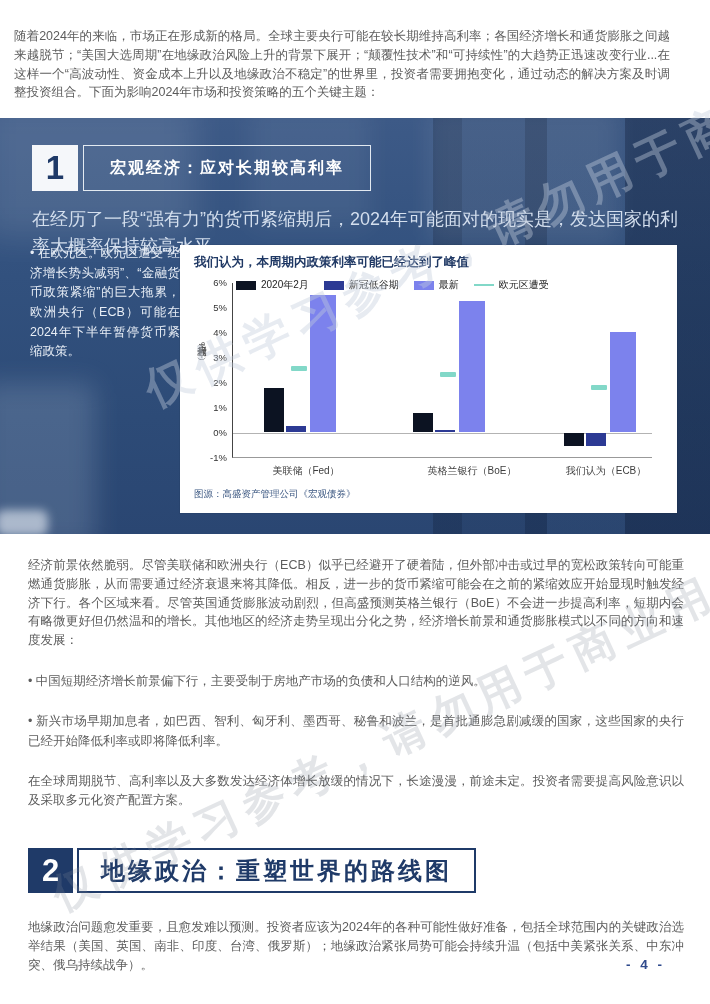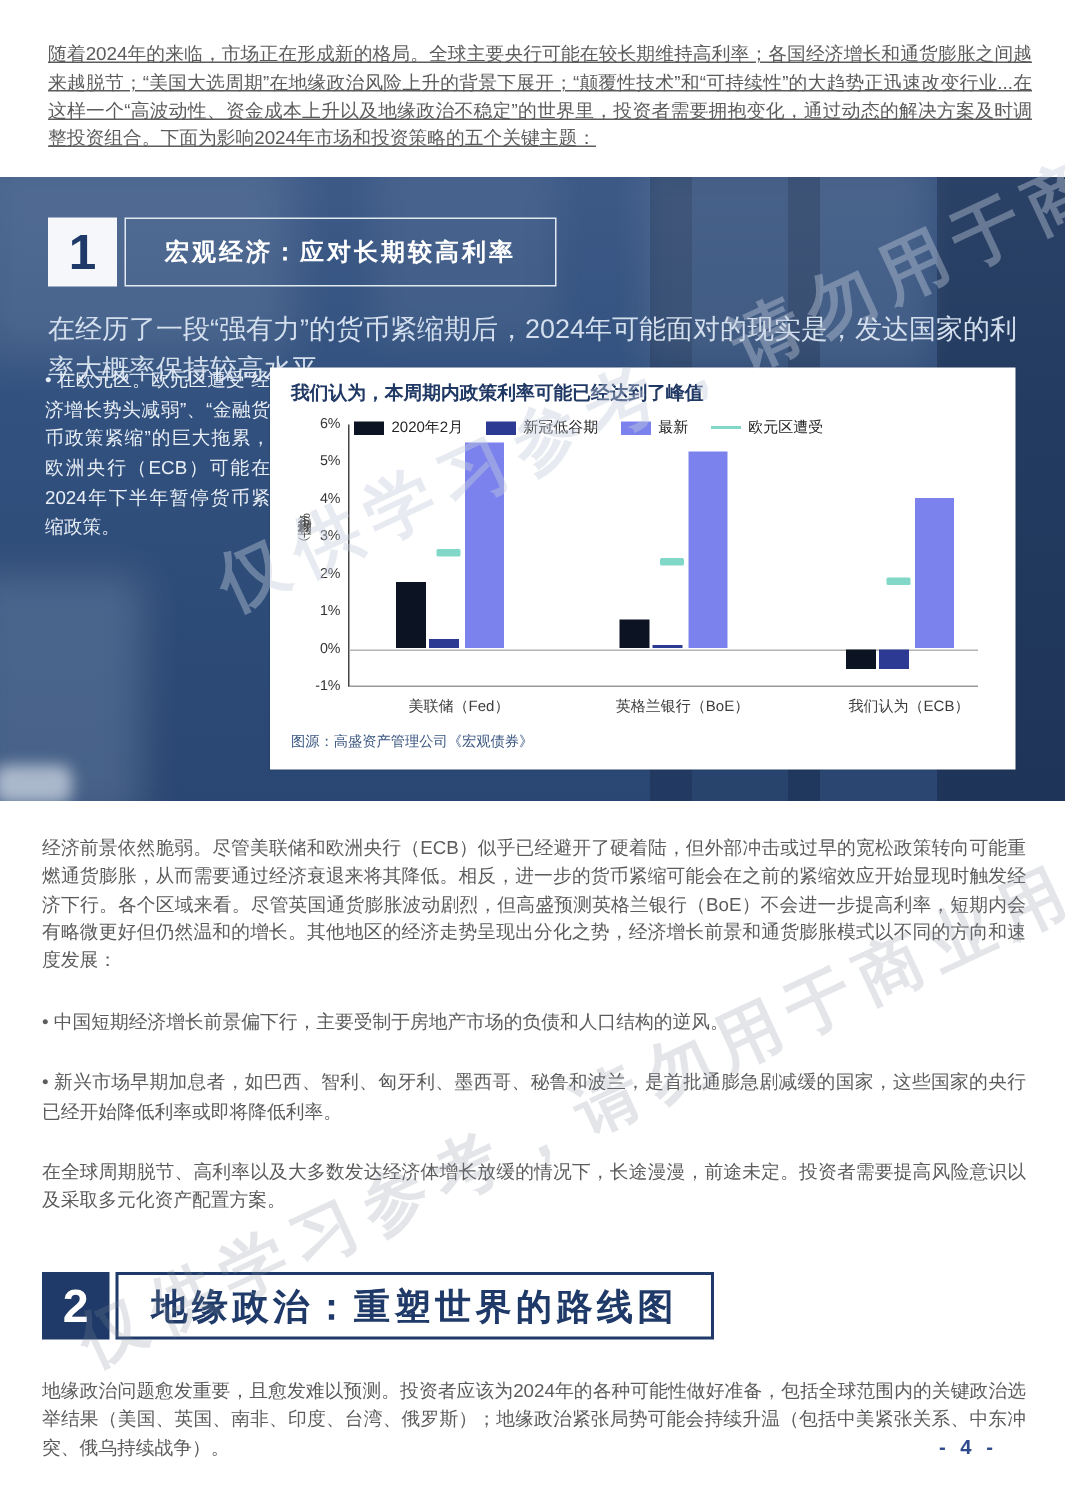--- a/index.html
+++ b/index.html
@@ -6,21 +6,21 @@
   html,body { background:#ffffff; }
   body { font-family:"Liberation Sans","DejaVu Sans",sans-serif; }
   .page {
     position:relative; width:710px; height:1004px; margin:0 auto;
     background:#ffffff; overflow:hidden;
   }
   .bodytext { color:#5c5c5c; font-size:12.5px; line-height:1.5; text-align:justify; }
   .abs { position:absolute; }
 
   
-  .intro { top:27px; left:32px; width:656px;text-decoration:underline; }
+  .intro { top:27px; left:14px; width:656px; }
 
   
   .sec1 {
     top:118px; left:0; width:710px; height:416px;
     background:linear-gradient(180deg,#3d5a87 0%,#32517e 38%,#2d4b77 72%,#2a4672 100%);
     overflow:hidden;
   }
   .sec1::before { 
     content:""; position:absolute; inset:0;
     background:linear-gradient(90deg,
@@ -165,21 +165,21 @@
           <div class="zeroline" style="top: 150px;"></div>
           <div class="bar" style="left: 31px; width: 20px; background: rgb(12, 19, 34); bottom: 25px; height: 43.75px;"></div>
           <div class="bar" style="left: 53px; width: 20px; background: rgb(44, 58, 148); bottom: 25px; height: 6.25px;"></div>
           <div class="bar" style="left: 77px; width: 26px; background: rgb(124, 130, 237); bottom: 25px; height: 137.5px;"></div>
           <div class="ndash" style="left: 58px; width: 16px; top: 83px; background: rgb(130, 216, 200);"></div>
           <div class="xlabel" style="left: 8px;">美联储（Fed）</div>
           <div class="bar" style="left: 180px; width: 20px; background: rgb(12, 19, 34); bottom: 25px; height: 18.75px;"></div>
           <div class="bar" style="left: 202px; width: 20px; background: rgb(44, 58, 148); bottom: 25px; height: 2.5px;"></div>
           <div class="bar" style="left: 226px; width: 26px; background: rgb(124, 130, 237); bottom: 25px; height: 131.25px;"></div>
           <div class="ndash" style="left: 207px; width: 16px; top: 89.25px; background: rgb(130, 216, 200);"></div>
-          <div class="xlabel" style="left: 157px;">英格兰银行（BoE）</div>
+          <div class="xlabel" style="left: 174px;">英格兰银行（BoE）</div>
           <div class="bar" style="left: 331px; width: 20px; background: rgb(12, 19, 34); top: 150px; height: 12.5px;"></div>
           <div class="bar" style="left: 353px; width: 20px; background: rgb(44, 58, 148); top: 150px; height: 12.5px;"></div>
           <div class="bar" style="left: 377px; width: 26px; background: rgb(124, 130, 237); bottom: 25px; height: 100px;"></div>
           <div class="ndash" style="left: 358px; width: 16px; top: 101.75px; background: rgb(130, 216, 200);"></div>
           <div class="xlabel" style="left: 308px;">我们认为（ECB）</div>
         </div>
       <div class="chart-source">图源：高盛资产管理公司《宏观债券》</div>
     </div>
   </div>
 

